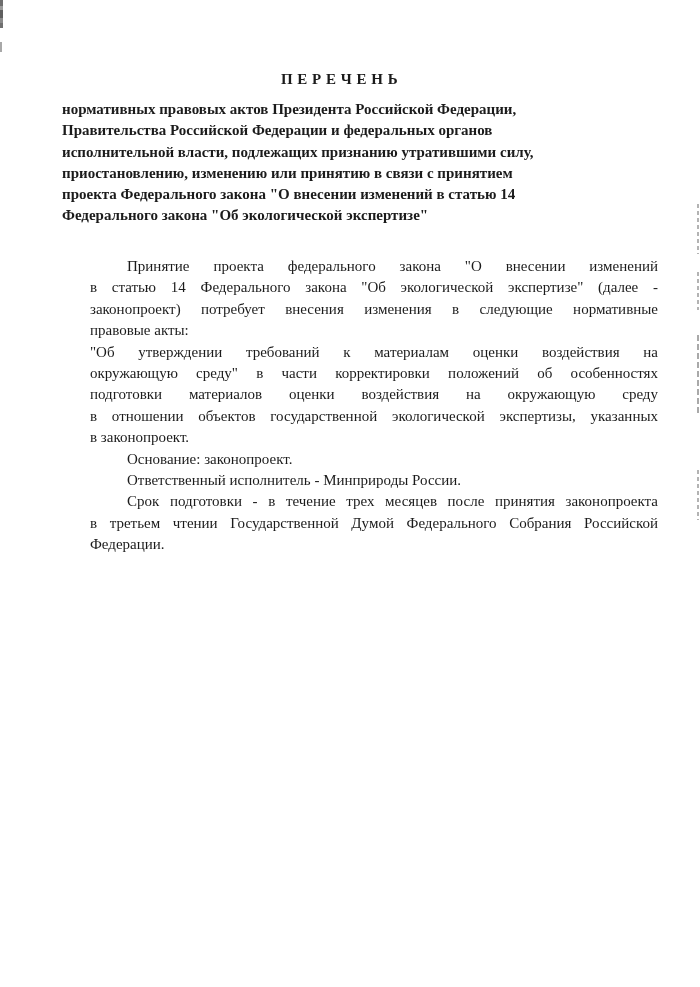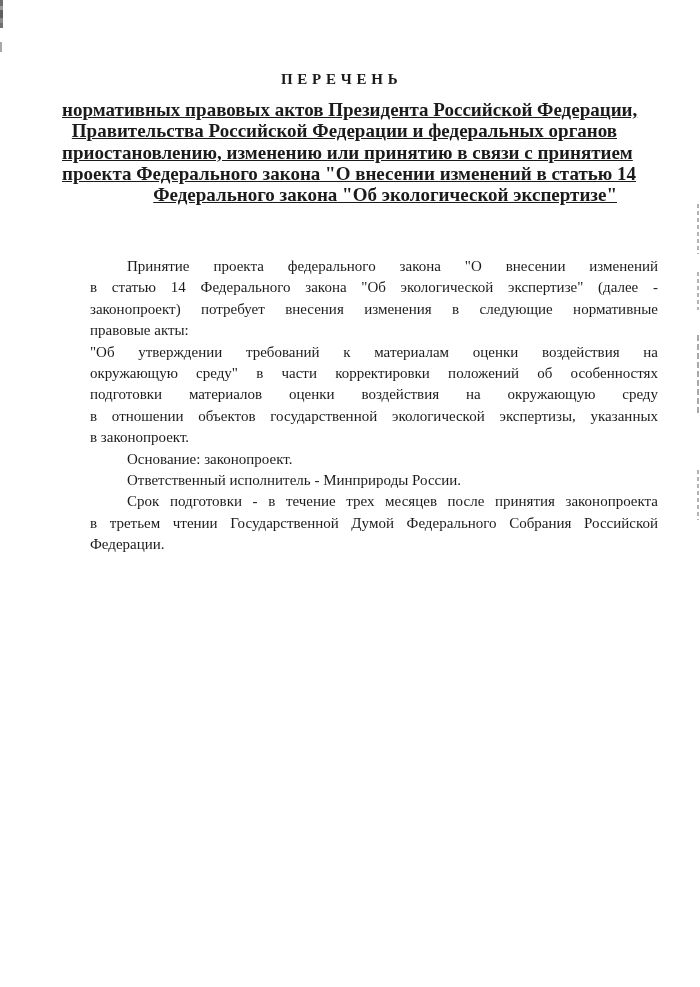--- a/index.html
+++ b/index.html
@@ -20,25 +20,24 @@
     margin: 0;
     font-size: 15px;
     font-weight: bold;
     text-align: center;
     letter-spacing: 0.5px;
     white-space: nowrap;
   }
   .doc-heading {
     position: absolute;
     left: 62px; top: 99px; width: 555px;
-    font-size: 19px;
+    font-size: 15px;
     font-weight: bold;
     line-height: 21.3px;
-    text-align: right;
-    text-decoration: underline;
+    text-align: left;
   }
   .doc-heading .hline { white-space: nowrap; }
   .doc-body {
     position: absolute;
     left: 90px; top: 256px; width: 568px;
     font-size: 15px;
     line-height: 21.4px;
   }
   .bline {
     text-align: justify;
@@ -98,20 +97,21 @@
   <div class="artifact speck-1"></div>
   <div class="artifact speck-2"></div>
   <div class="artifact speck-3"></div>
   <div class="artifact speck-4"></div>
 
   <h1 class="doc-title">П Е Р Е Ч Е Н Ь</h1>
 
   <div class="doc-heading">
     <div class="hline">нормативных правовых актов Президента Российской Федерации,</div>
     <div class="hline">Правительства Российской Федерации и федеральных органов</div>
+    <div class="hline">исполнительной власти, подлежащих признанию утратившими силу,</div>
     <div class="hline">приостановлению, изменению или принятию в связи с принятием</div>
     <div class="hline">проекта Федерального закона "О внесении изменений в статью 14</div>
     <div class="hline">Федерального закона "Об экологической экспертизе"</div>
   </div>
 
   <div class="doc-body">
     <div class="bline indent">Принятие проекта федерального закона "О внесении изменений</div>
     <div class="bline">в статью&nbsp;14 Федерального закона "Об экологической экспертизе" (далее -</div>
     <div class="bline">законопроект) потребует внесения изменения в следующие нормативные</div>
     <div class="bline plain">правовые акты:</div>

